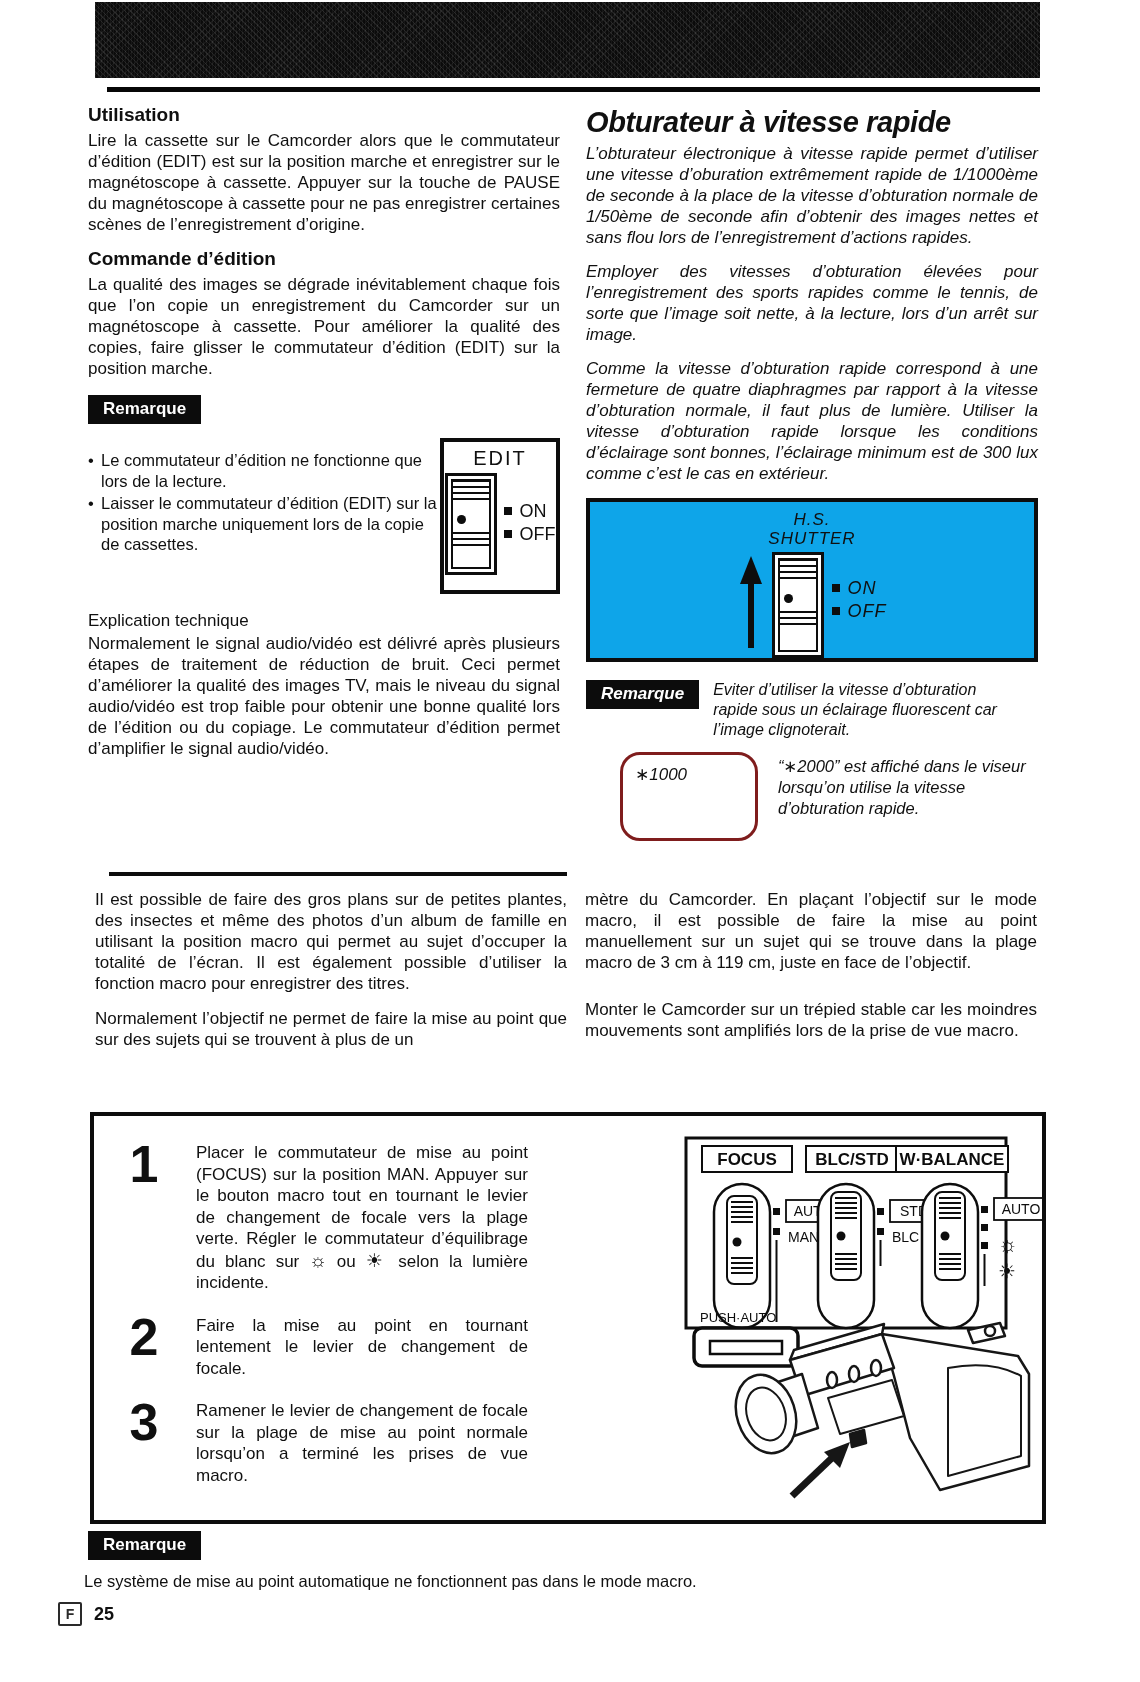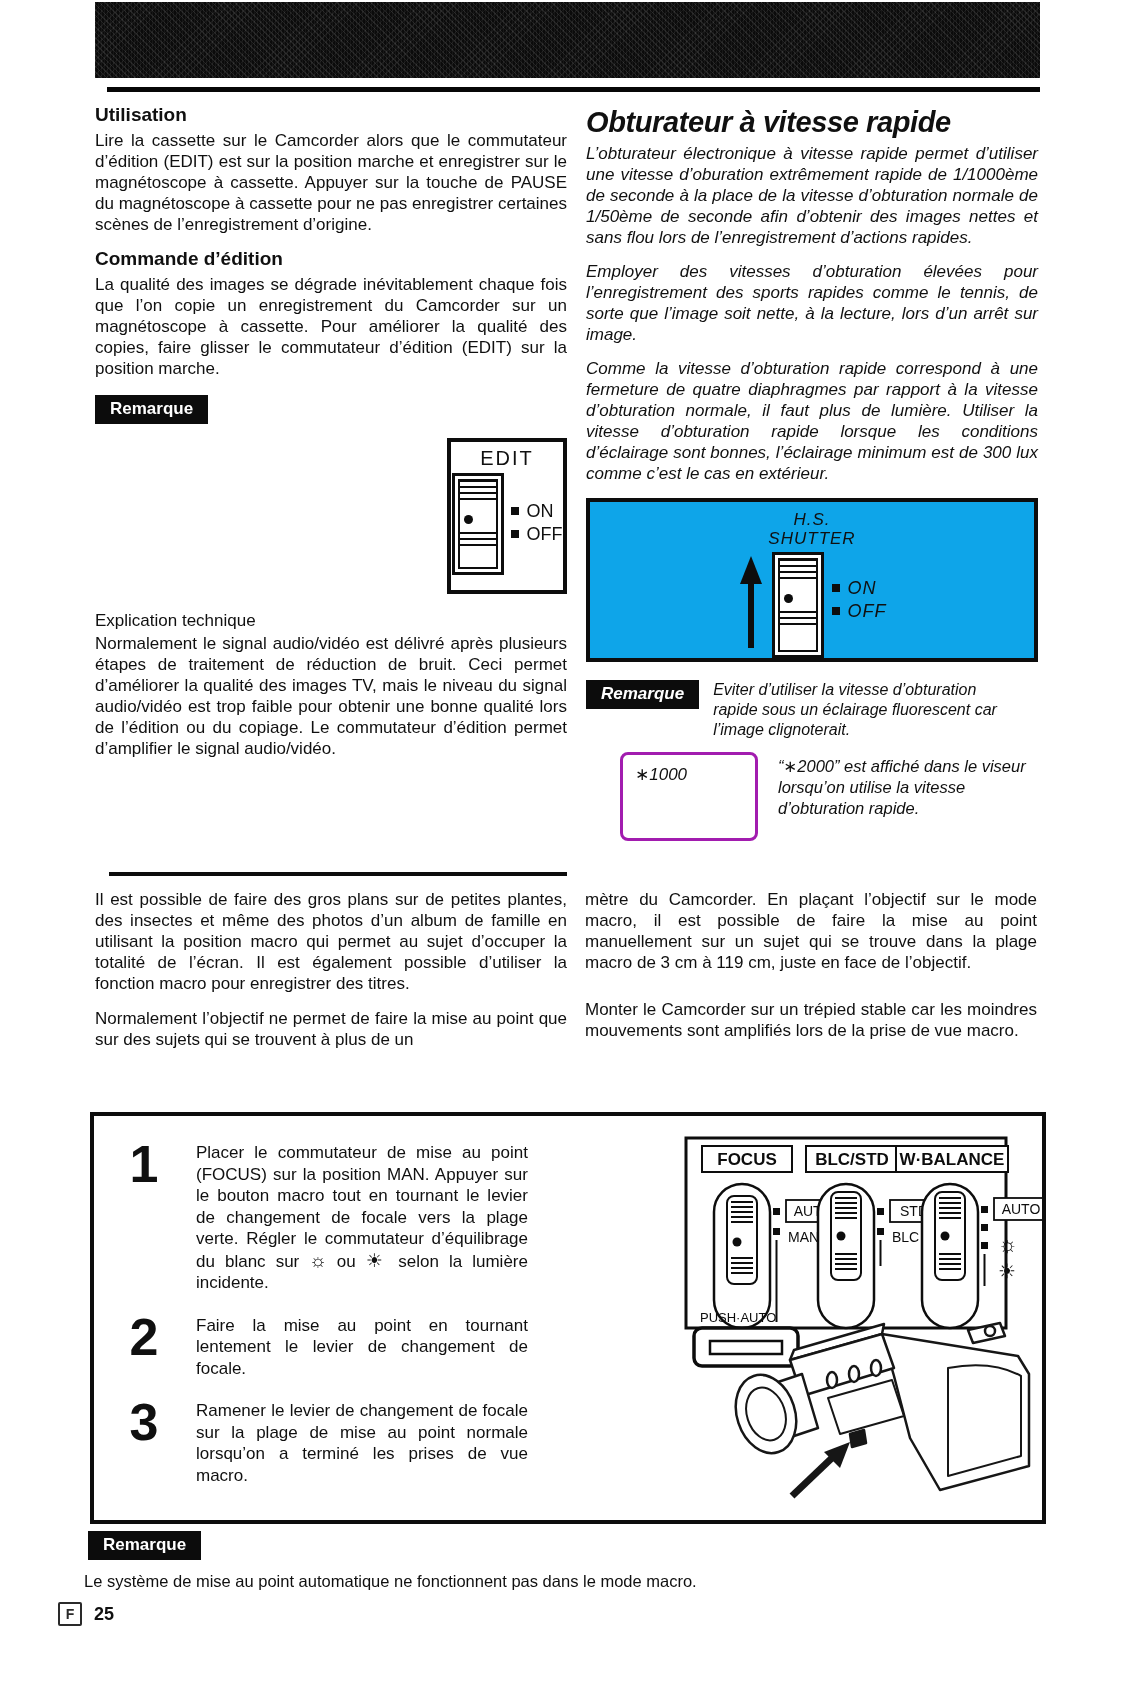--- a/index.html
+++ b/index.html
@@ -15,21 +15,21 @@
     left:95px;top:2px;width:945px;height:76px;background-color:#0b0b0b;
     background-image:
       repeating-linear-gradient(45deg, rgba(255,255,255,.09) 0 1px, transparent 1px 4px),
       repeating-linear-gradient(-45deg, rgba(255,255,255,.06) 0 1px, transparent 1px 5px),
       repeating-linear-gradient(90deg, rgba(255,255,255,.05) 0 1px, transparent 1px 3px);
   }
   .banner-rule{left:107px;top:87px;width:933px;height:5px;background:#060606;}
   
   .col{line-height:21px;font-size:17px;}
   .col p{margin:0 0 13px;text-align:justify;}
-  .col-left{left:95px;top:104px;width:472px;}
+  .col-left{left:88px;top:104px;width:472px;}
   .col-right{left:586px;top:112px;width:452px;font-style:italic;}
   h2{font-size:29px;margin:0 0 10px;letter-spacing:-0.4px;font-weight:bold;}
   h3{font-size:19px;margin:0 0 5px;font-weight:bold;}
   .subhead{font-size:17px;margin:14px 0 2px;}
   
   .remarque-badge{
     display:inline-block;background:#0c0c0c;color:#fff;font-weight:bold;
     font-size:17px;padding:4px 15px 6px;line-height:19px;
   }
   
@@ -56,21 +56,21 @@
   .hs-box{border:4px solid #0d0d0d;background:#0ea5e9;height:148px;margin:14px 0 18px;
     display:flex;justify-content:center;align-items:flex-start;padding-top:8px;}
   .hs-center{text-align:center;font-size:17px;line-height:19px;letter-spacing:1px;}
   .hs-switchrow{display:flex;align-items:flex-start;gap:8px;margin-top:4px;}
   .hs-switchrow .vswitch{height:100px;}
   .hs-switchrow .onoff{margin-top:26px;}
   .remarque-row{display:flex;align-items:flex-start;margin:4px 0 10px;}
   .remarque-row .remarque-text{margin:0 0 0 14px;font-size:16px;line-height:20px;width:310px;text-align:left;}
   
   .vf-row{display:flex;padding-left:34px;margin-top:12px;}
-  .vf-box{width:120px;height:74px;border:3px solid #a21caf;border-radius:8px;
+  .vf-box{width:120px;height:74px;border:3px solid #7f1d1d;border-radius:20px;
     padding:9px 0 0 12px;font-size:17px;flex-shrink:0;}
   .vf-caption{margin:4px 0 0 20px !important;font-size:16.5px;line-height:21px;width:280px;text-align:left !important;}
   
   .macro{left:95px;top:872px;width:945px;}
   .macro-head-row{display:flex;width:472px;align-items:flex-end;}
   .macro-head-row h2{margin:0;white-space:nowrap;}
   .head-rule{flex:1;border-bottom:4px solid #0d0d0d;margin:0 0 7px 14px;}
   .macro-cols{display:grid;grid-template-columns:472px 452px;column-gap:18px;margin-top:6px;}
   .macro-cols p{margin:0 0 14px;text-align:justify;font-size:17px;line-height:21px;}
   .macro-cols .gap{margin-top:26px;}
@@ -104,20 +104,24 @@
     <p>Lire la cassette sur le Camcorder alors que le commutateur d’édition (EDIT) est sur la position marche et enregistrer sur le magnétoscope à cassette. Appuyer sur la touche de PAUSE du magnétoscope à cassette pour ne pas enregistrer certaines scènes de l’enregistrement d’origine.</p>
 
     <h3>Commande d’édition</h3>
     <p>La qualité des images se dégrade inévitablement chaque fois que l’on copie un enregistrement du Camcorder sur un magnétoscope à cassette. Pour améliorer la qualité des copies, faire glisser le commutateur d’édition (EDIT) sur la position marche.</p>
 
     <div style="margin-top:16px;">
       <span class="remarque-badge">Remarque</span>
     </div>
 
     <div class="note-row">
+      <ul class="bullets">
+        <li><span>Le commutateur d’édition ne fonctionne que lors de la lecture.</span></li>
+        <li><span>Laisser le commutateur d’édition (EDIT) sur la position marche uniquement lors de la copie de cassettes.</span></li>
+      </ul>
       <div class="edit-box">
         <div class="edit-title">EDIT</div>
         <div class="switch-row">
           <div class="vswitch">
             <div class="inner"></div>
             <div class="ribs top"></div>
             <div class="ribs bot"></div>
             <div class="dot"></div>
           </div>
           <div class="onoff">

